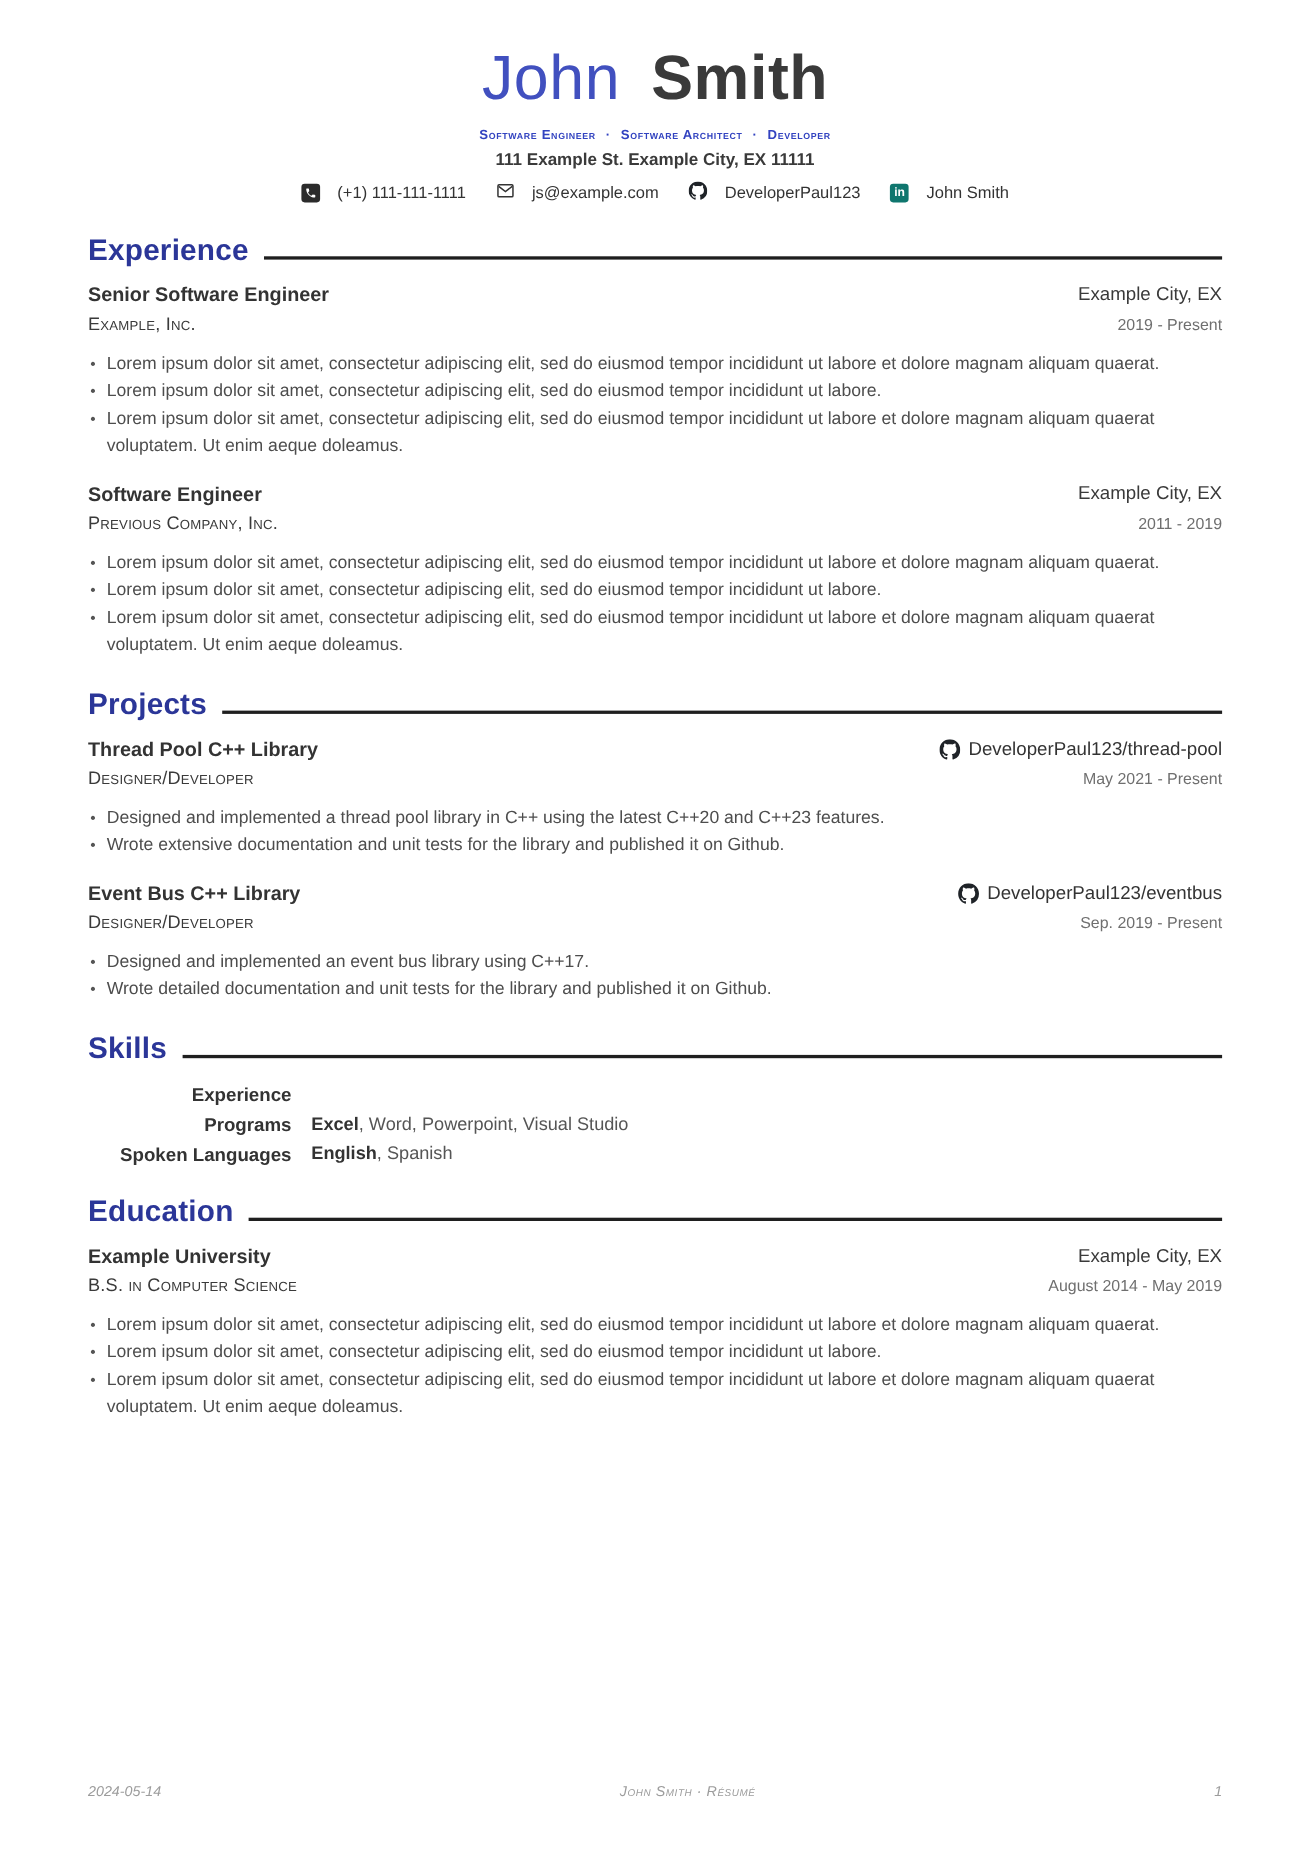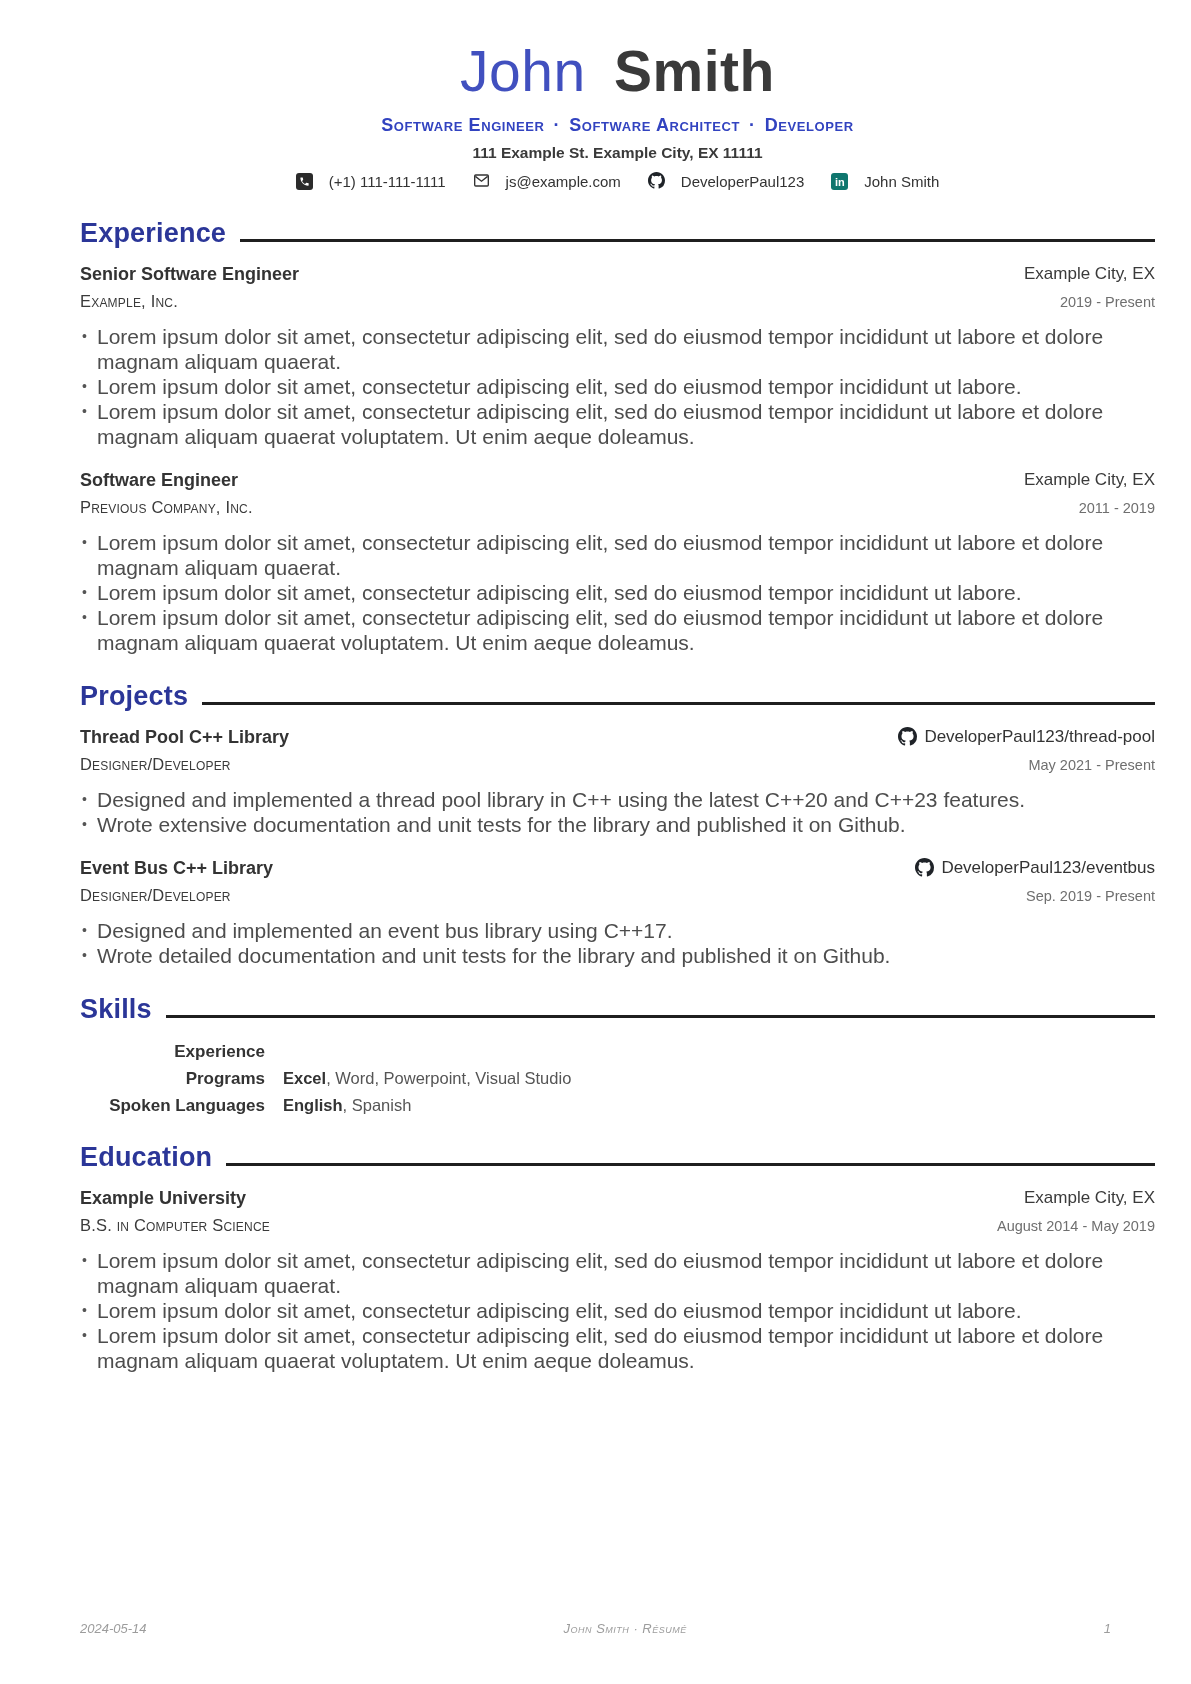--- a/index.html
+++ b/index.html
@@ -5,28 +5,28 @@
   * { box-sizing: border-box; }
   html, body { margin: 0; padding: 0; }
   body {
     width: 1191px; height: 1684px;
     background: #ffffff;
     font-family: "Liberation Sans", sans-serif;
     color: #3a3a3a;
     position: relative;
     overflow: hidden;
   }
-  .page { padding: 42px 36px 0 80px; }
+  .page { padding: 42px 80px 0 80px; }
 
   
   .hdr { text-align: center; }
   .name { margin: 0; font-size: 57px; line-height: 1.05; font-weight: 400; letter-spacing: 0.5px; }
   .name .first { color: var(--name-first, #4150bf); font-weight: 300; }
   .name .last  { color: #3a3a3a; font-weight: 700; margin-left: 12px; }
-  .tagline { margin-top: 13px; font-size: 18px; font-variant: small-caps; letter-spacing: 0.6px;
+  .tagline { margin-top: 13px; font-size: 12px; font-variant: small-caps; letter-spacing: 0.6px;
              color: var(--accent-tagline, #3243c0); font-weight: 600; }
   .tagline .sep { margin: 0 9px; font-weight: 700; }
   .address { margin-top: 8px; font-size: 15.5px; font-weight: 700; color: #3a3a3a; }
   .contact { margin-top: 10px; display: flex; justify-content: center; align-items: center; gap: 27px;
              font-size: 15px; color: #333; }
   .contact .c-item { display: inline-flex; align-items: center; gap: 16px; }
   .icon-badge { width: 17px; height: 17px; background: #2b2b2b; border-radius: 3px;
                 display: inline-flex; align-items: center; justify-content: center; }
   .icon-badge svg { display: block; }
   .in-badge { width: 17px; height: 17px; background: #0f766e; border-radius: 3px; color: #fff;
@@ -35,31 +35,31 @@
   
   .section { margin-top: 26px; }
   .section-head { display: flex; }
   .section-head h2 { margin: 0; font-size: 27px; font-weight: 700; color: var(--accent-heading, #2b3698);
                      letter-spacing: 0.2px; white-space: nowrap; }
   .section-head .rule { flex: 1; height: 3px; background: var(--rule, #1f1f1f);
                         align-self: flex-end; margin-bottom: 7px; margin-left: 14px; }
 
   .entry { margin-top: 15px; }
   .entry + .entry { margin-top: 21px; }
-  .entry-row { display: flex; justify-content: space-between; align-items: flex-start; }
+  .entry-row { display: flex; justify-content: space-between; align-items: center; }
   .entry-title { font-size: 18px; font-weight: 700; color: #333; }
   .entry-right { font-size: 17px; color: #3a3a3a; }
   .entry-sub { display: flex; justify-content: space-between; align-items: baseline; margin-top: 7px; }
   .entry-org { font-size: 16.5px; font-variant: small-caps; letter-spacing: 0.2px; color: #3a3a3a; }
   .entry-date { font-size: 14.5px; color: #6f6f6f; }
   .repo { display: inline-flex; align-items: center; gap: 7px; font-size: 17px; color: #333; }
   .repo svg { display: block; }
 
   ul.bullets { margin: 13px 0 0 0; padding: 0; list-style: none; }
-  ul.bullets li { position: relative; padding-left: 17px; font-size: 21px; line-height: 25px; color: #4d4d4d; }
+  ul.bullets li { position: relative; padding-left: 17px; font-size: 16px; line-height: 25px; color: #4d4d4d; }
   ul.bullets li::before { content: "\2022"; position: absolute; left: 2px; top: 0; color: #555; font-size: 14px; }
 
   
   .skills-grid { margin-top: 17px; }
   .skill-row { display: grid; grid-template-columns: 185px 1fr; column-gap: 18px; margin-top: 7px; }
   .skill-row:first-child { margin-top: 0; }
   .skill-label { text-align: right; font-weight: 700; font-size: 17px; color: #333; }
   .skill-value { font-size: 16.5px; color: #555; }
   .skill-value .b { font-weight: 700; color: #333; }
 

